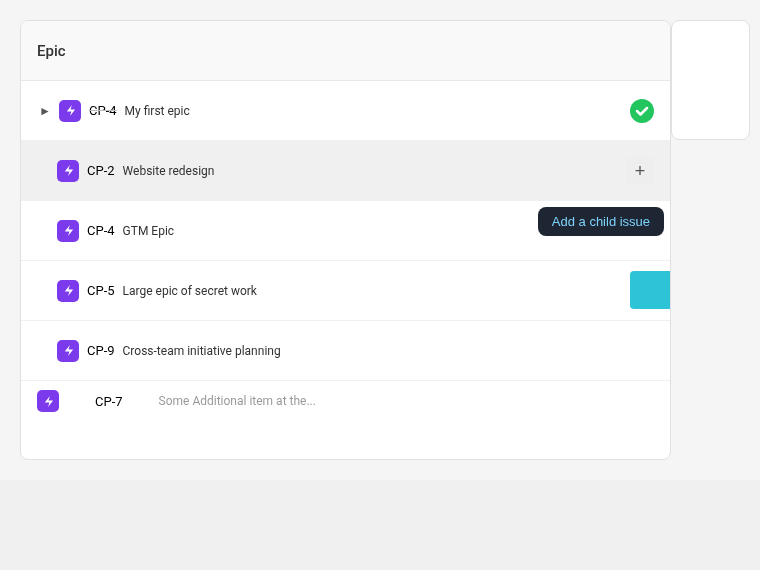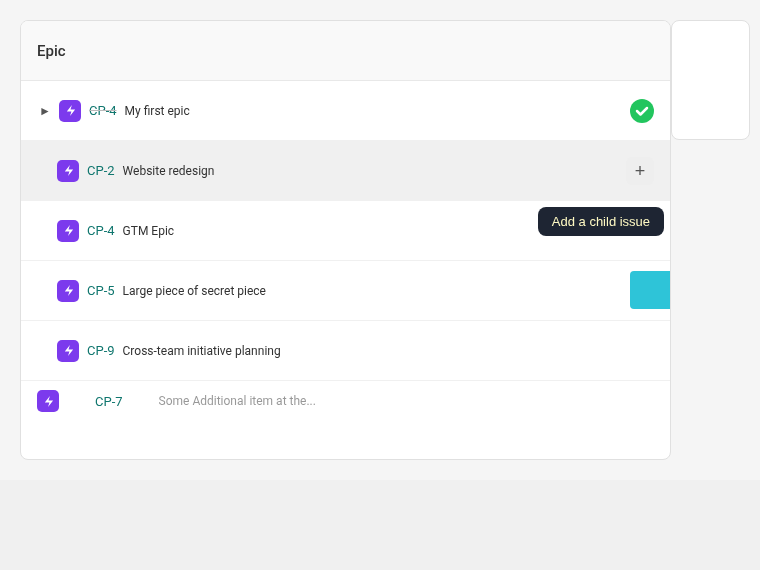--- a/index.html
+++ b/index.html
@@ -89,21 +89,21 @@
       flex-shrink: 0;
       margin-right: 8px;
     }
     .issue-icon svg {
       width: 13px;
       height: 13px;
       fill: white;
     }
     .issue-id {
       font-size: 13px;
-      color: #0f766e;
+      color: #000000;
       margin-right: 8px;
       font-weight: 400;
       text-decoration: line-through;
       text-decoration-color: #bbb;
     }
     .issue-id.no-strike {
       text-decoration: none;
     }
     .issue-title {
       font-size: 12px;
@@ -147,21 +147,21 @@
       color: #555;
       line-height: 1;
       position: relative;
     }
     
     .tooltip {
       position: absolute;
       right: -10px;
       top: 50px;
       background: #1e2533;
-      color: #fef9c3;
+      color: #7dd3fc;
       font-size: 13px;
       font-weight: 500;
       padding: 8px 14px;
       border-radius: 8px;
       white-space: nowrap;
       z-index: 100;
       pointer-events: none;
     }
     
     .teal-bar {
@@ -251,21 +251,21 @@
       <span class="issue-title">GTM Epic</span>
     </div>
 
     <div class="row indented">
       <div class="issue-icon">
         <svg viewBox="0 0 14 14" xmlns="http://www.w3.org/2000/svg">
           <path d="M8.5 1L3 8h5l-1.5 5 5.5-7H7z"></path>
         </svg>
       </div>
       <span class="issue-id no-strike">CP-5</span>
-      <span class="issue-title">Large piece of secret piece</span>
+      <span class="issue-title">Large epic of secret work</span>
       <div class="teal-bar"></div>
     </div>
 
     <div class="row indented">
       <div class="issue-icon">
         <svg viewBox="0 0 14 14" xmlns="http://www.w3.org/2000/svg">
           <path d="M8.5 1L3 8h5l-1.5 5 5.5-7H7z"></path>
         </svg>
       </div>
       <span class="issue-id no-strike">CP-9</span>

